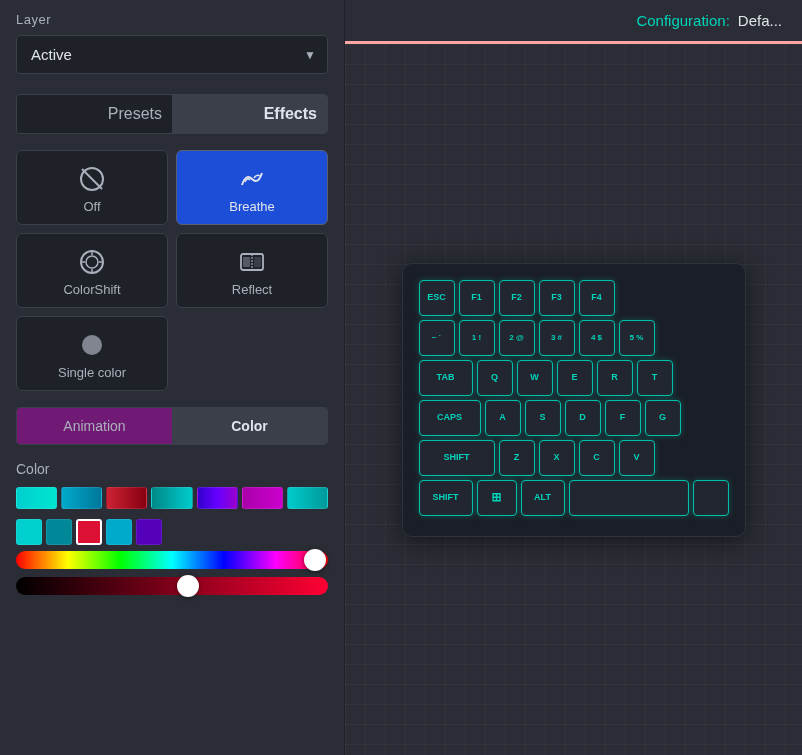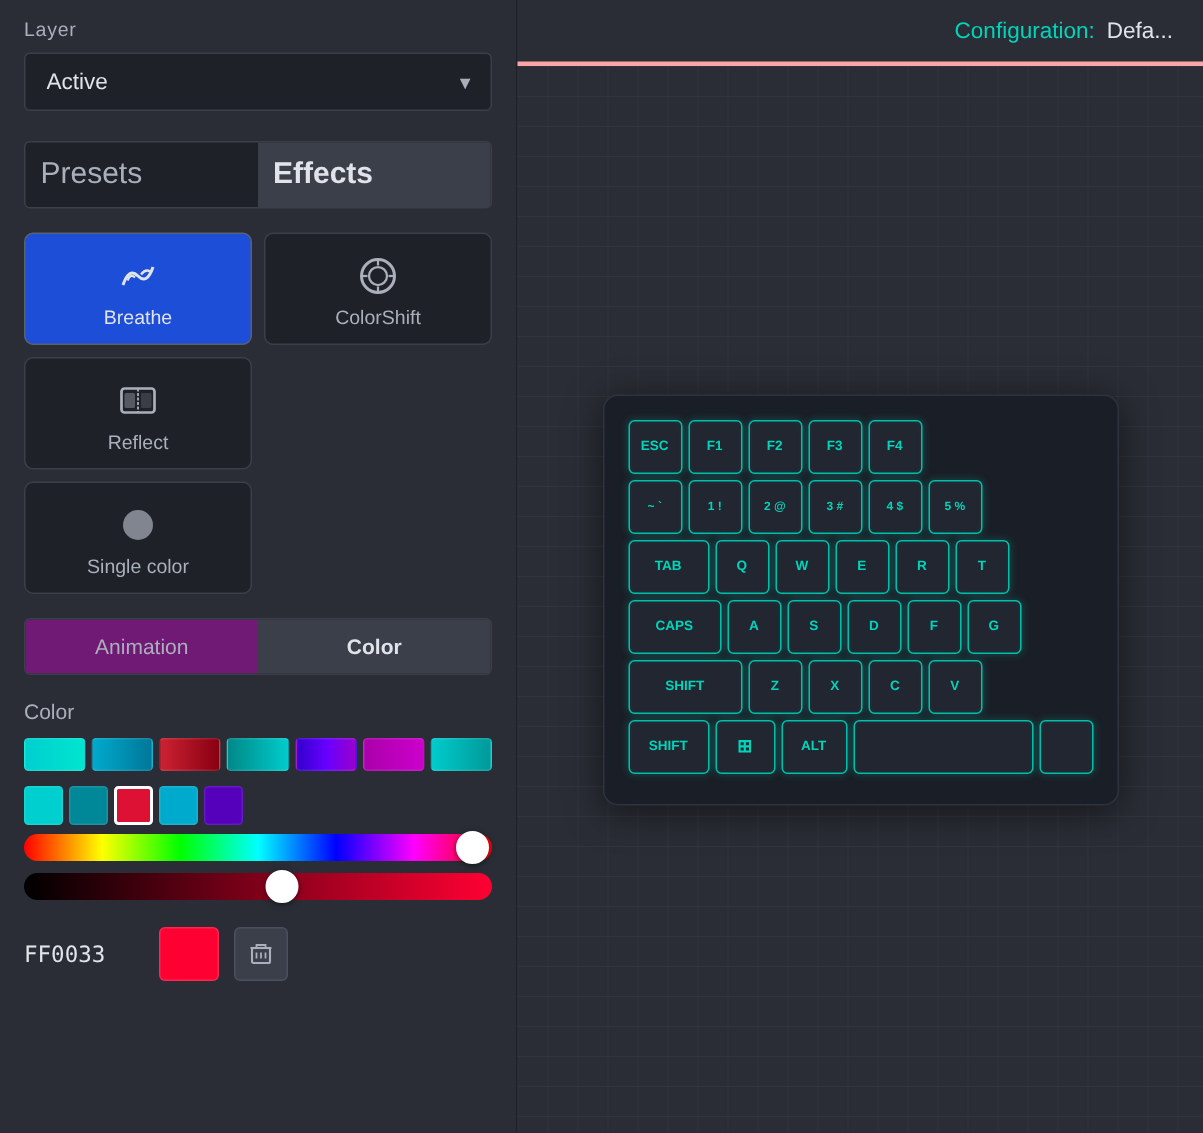--- a/index.html
+++ b/index.html
@@ -64,22 +64,22 @@
       display: flex;
       margin-bottom: 16px;
       border-radius: 4px;
       overflow: hidden;
       border: 1px solid #3a3f4a;
     }
 
     .tab {
       flex: 1;
       padding: 10px;
-      text-align: left;
-      font-size: 20px;
+      text-align: right;
+      font-size: 16px;
       cursor: pointer;
       background: #1e2128;
       color: #aab0bb;
       border: none;
       outline: none;
     }
 
     .tab.active {
       background: #3a3f4a;
       color: #e0e4ea;
@@ -372,20 +372,29 @@
     <span class="dropdown-arrow">▼</span>
   </div>
 
   <div class="tab-bar">
     <button class="tab">Presets</button>
     <button class="tab active">Effects</button>
   </div>
 
   <div class="effects-grid">
 
+    <div class="effect-btn">
+      <div class="effect-icon">
+        <svg width="28" height="28" viewBox="0 0 28 28" fill="none">
+          <circle cx="14" cy="14" r="11" stroke="#aab0bb" stroke-width="2"></circle>
+          <line x1="4" y1="4" x2="24" y2="24" stroke="#aab0bb" stroke-width="2"></line>
+        </svg>
+      </div>
+      <span>Off</span>
+    </div>
 
     <div class="effect-btn selected">
       <div class="effect-icon">
         <svg width="28" height="28" viewBox="0 0 28 28" fill="none">
           <path d="M4 20 Q8 8 14 14 Q20 20 24 8" stroke="#e0e4ea" stroke-width="2" fill="none"></path>
           <path d="M7 17 Q9 12 12 15" stroke="#e0e4ea" stroke-width="1.5" fill="none"></path>
           <path d="M16 13 Q19 9 22 11" stroke="#e0e4ea" stroke-width="1.5" fill="none"></path>
         </svg>
       </div>
       <span>Breathe</span>
@@ -457,34 +466,20 @@
       <div class="slider-thumb" style="right: 2px; left: auto; transform: translateY(-50%);"></div>
     </div>
   </div>
 
   <div class="slider-row">
     <div class="brightness-slider">
       <div class="slider-thumb" style="left: calc(55% - 11px);"></div>
     </div>
   </div>
 
-  <div class="color-input-row">
-    <input class="hex-input" type="text" value="FF0033" style="">
-    <div class="color-preview" style="background: #ff0033;"></div>
-    <div class="delete-btn">
-      <svg width="16" height="16" viewBox="0 0 16 16" fill="none">
-        <rect x="2" y="4" width="12" height="10" rx="1" stroke="#aab0bb" stroke-width="1.4" fill="none"></rect>
-        <line x1="5" y1="7" x2="5" y2="11" stroke="#aab0bb" stroke-width="1.2"></line>
-        <line x1="8" y1="7" x2="8" y2="11" stroke="#aab0bb" stroke-width="1.2"></line>
-        <line x1="11" y1="7" x2="11" y2="11" stroke="#aab0bb" stroke-width="1.2"></line>
-        <line x1="1" y1="4" x2="15" y2="4" stroke="#aab0bb" stroke-width="1.4"></line>
-        <path d="M5 4 V2 H11 V4" stroke="#aab0bb" stroke-width="1.2" fill="none"></path>
-      </svg>
-    </div>
-  </div>
 </div>
 
 <div class="main-area">
 
   <div class="top-bar">
     <span class="config-label">Configuration:</span>
     <span class="config-value">Defa...</span>
   </div>
 
   <div class="keyboard-canvas">

